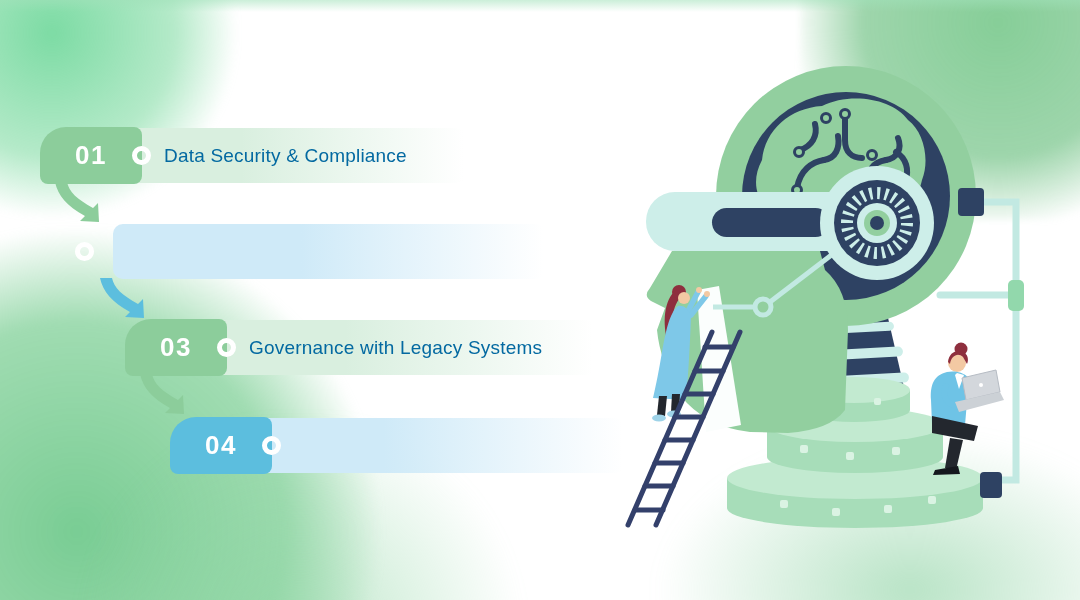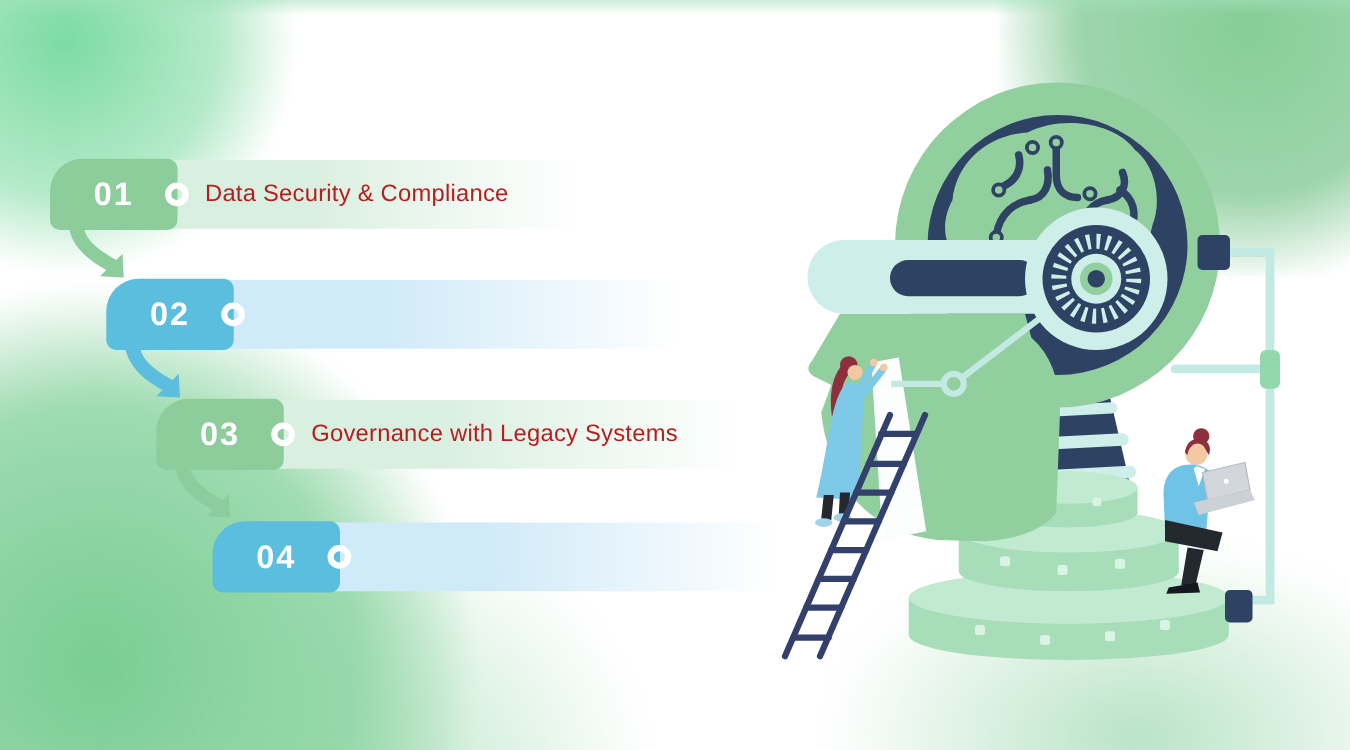--- a/index.html
+++ b/index.html
@@ -35,21 +35,21 @@
   .item:nth-child(3){left:125px;top:319px;--barw:458px;}
   .item:nth-child(4){left:170px;top:417px;--barw:442px;}
   .bar{position:absolute;left:28px;top:1px;height:55px;width:var(--barw);
     border-radius:10px 28px 28px 10px;
     background:linear-gradient(90deg, var(--bar) 0%, var(--bar) 42%, rgba(255,255,255,0) 96%);}
   .tab{position:relative;width:102px;height:57px;background:var(--c);
     border-radius:26px 8px 8px 8px;display:flex;align-items:center;justify-content:center;z-index:1;}
   .num{color:#ffffff;font-size:26px;font-weight:700;letter-spacing:1.5px;}
   .dot{position:relative;width:9px;height:9px;border:5.5px solid #ffffff;border-radius:50%;
     margin-left:-10px;margin-right:13px;z-index:2;background:transparent;}
-  .label{position:relative;font-size:19px;color:#b91c1c;font-weight:500;letter-spacing:.2px;white-space:nowrap;z-index:1;}
+  .label{position:relative;font-size:19px;color:#0369a1;font-weight:500;letter-spacing:.2px;white-space:nowrap;z-index:1;}
   .arrow{position:absolute;left:15px;top:55px;width:50px;height:45px;z-index:0;}
   .arrow path{fill:var(--c);}
   
   :root{
     --ill-green:#92cf9f; --ill-navy:#2e4263; --ill-cyan:#cdeee9; --ill-wire:#c2e9e2;
     --ill-ped-side:#a7ddb9; --ill-ped-top:#c2ead0; --ill-ped-dot:#daf3e3;
     --ill-skin:#f3c9a3; --ill-hair:#8e2f3e; --ill-coat:#7ec8e8; --ill-jacket:#6ec3e6;
     --ill-pants:#23272e; --ill-laptop:#ccd1d6; --ill-ladder:#33406b; --ill-node:#92d8ac;
     --ill-panel:#fbfefd;
   }
@@ -76,23 +76,20 @@
     </div>
     <span class="dot"></span>
     <span class="label">Data Security &amp; Compliance</span>
   </div>
 
   <div class="item" style="--c: #5cbede; --bar: #cfeaf8;">
     <svg class="arrow" viewBox="0 0 50 45">
       <path d="M0,0 C3,14 12,24 30,34 L25,39 L44,40 L43,21 L38,26 C22,17 14,10 12,0 Z"></path>
     </svg>
     <div class="bar"></div>
-    <div class="tab">
-      <span class="num">02</span>
-    </div>
     <span class="dot"></span>
   </div>
 
   <div class="item" style="--c: #8ccd9b; --bar: #d9efdf;">
     <svg class="arrow" viewBox="0 0 50 45">
       <path d="M0,0 C3,14 12,24 30,34 L25,39 L44,40 L43,21 L38,26 C22,17 14,10 12,0 Z"></path>
     </svg>
     <div class="bar"></div>
     <div class="tab">
       <span class="num">03</span>

